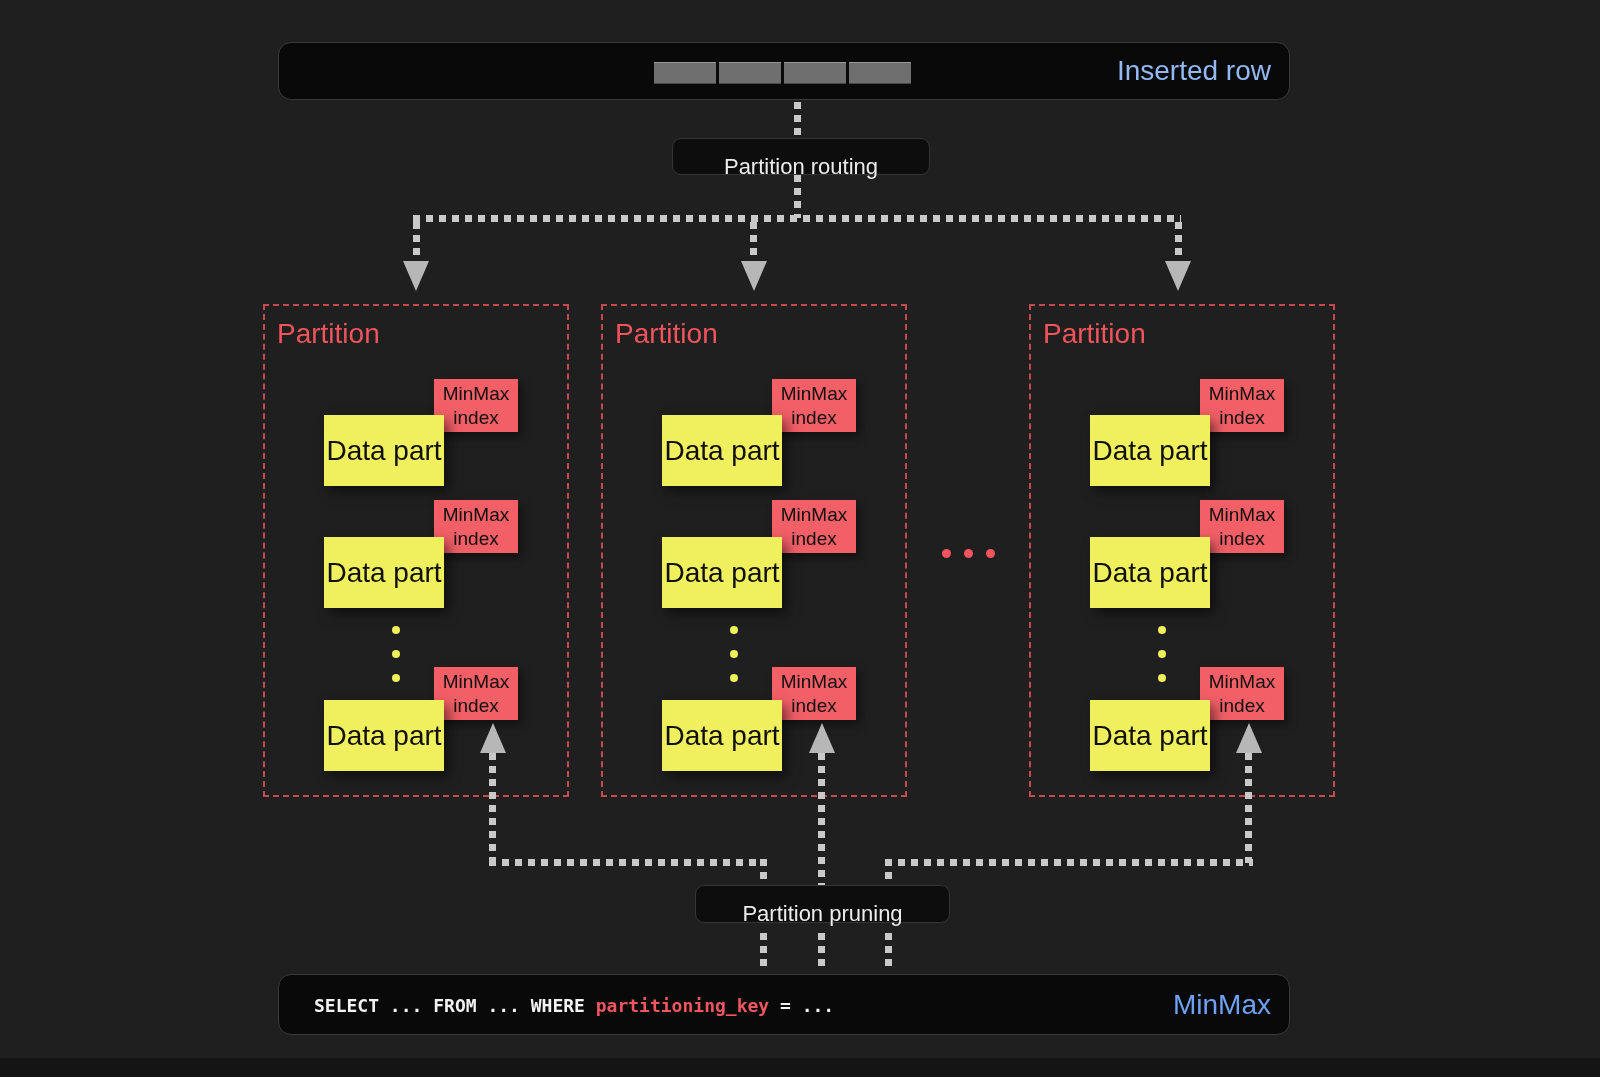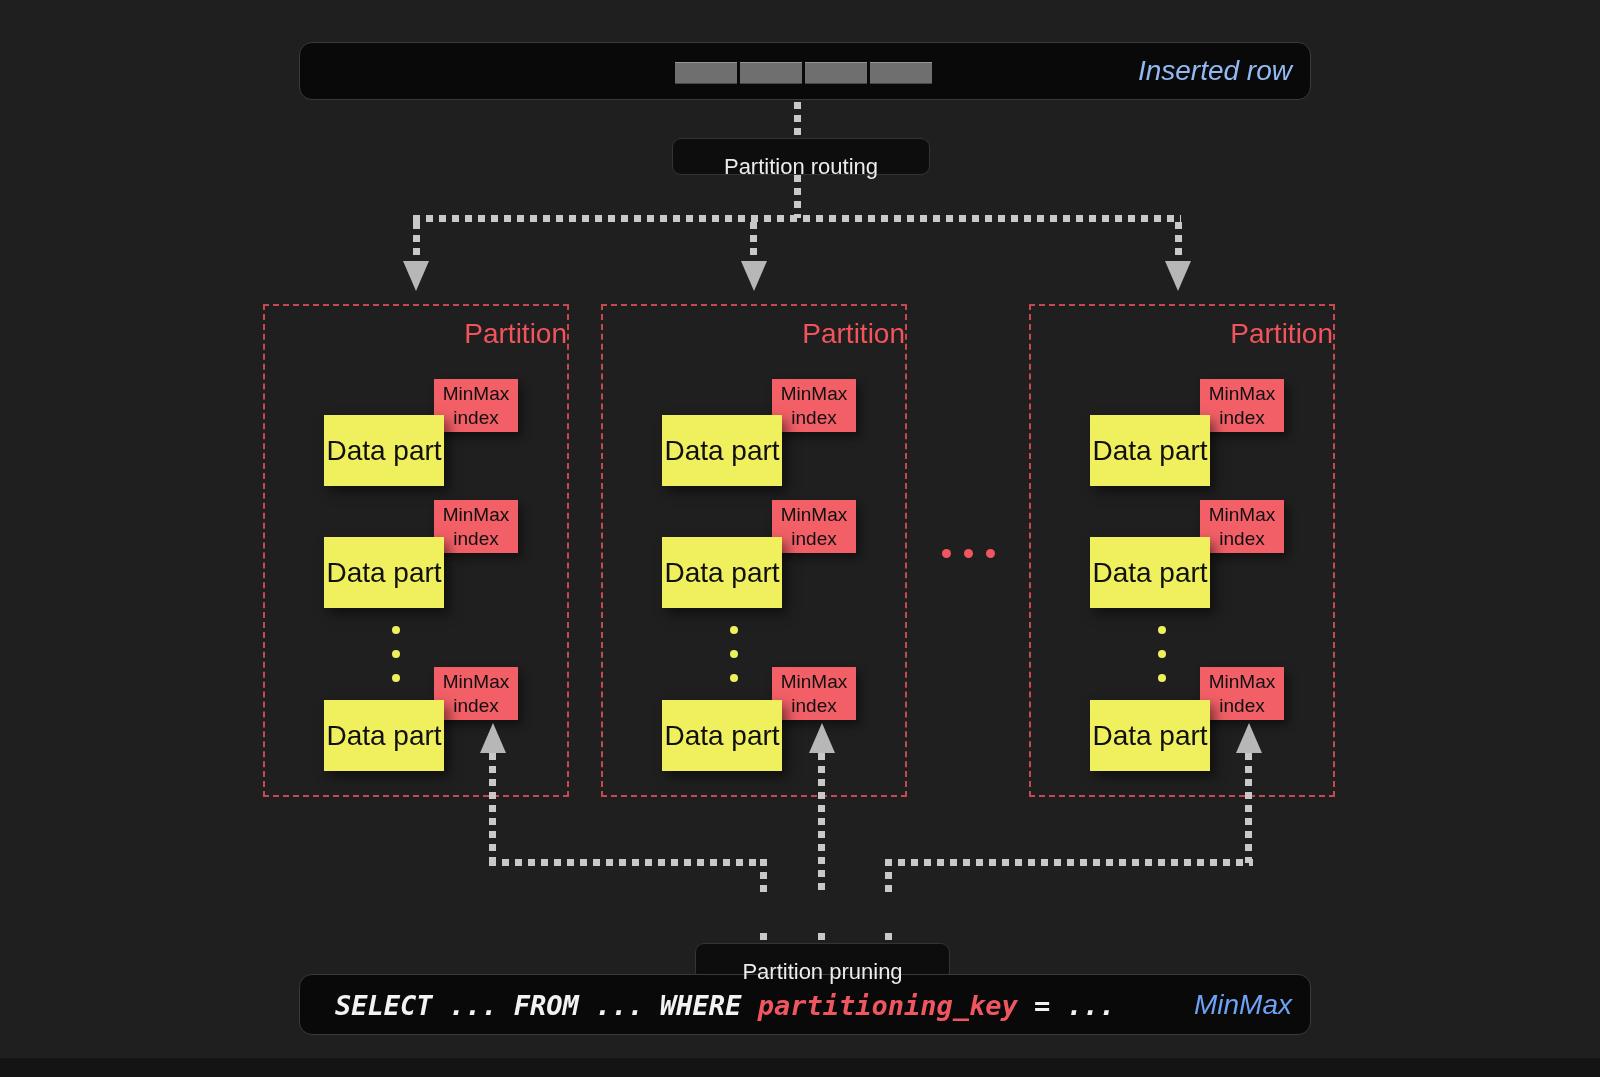--- a/index.html
+++ b/index.html
@@ -3,65 +3,64 @@
 <meta charset="utf-8">
 <style>
   html,body { margin:0; padding:0; background:#151515; }
   #stage {
     position:relative; width:1600px; height:1077px; overflow:hidden;
     background:#1f1f1f;
     font-family:"Liberation Sans", sans-serif;
   }
   
   .bigbox {
-    position:absolute; left:299px; width:1012px; height:58px;
+    position:absolute; left:278px; width:1012px; height:58px;
     background:#090909; border:1px solid #3a3a3a; border-radius:13px;
     box-sizing:border-box;
-    font-style:italic;
   }
   #row-box   { top:42px; }
   #query-box { top:974px; height:61px; }
   .bigbox .right-label {
     position:absolute; right:18px; top:50%; transform:translateY(-50%);
     font-size:28px;
   }
   #inserted-label { color:#93b8f2; }
   #query-label    { color:#6ea2f4; }
   
   #row-cells { position:absolute; left:375px; top:19px; display:flex; gap:3px; }
   #row-cells .cell {
     width:62px; height:22px; background:#6f6f6f;
     box-shadow:inset 0 1px 0 rgba(255,255,255,.28), inset 0 -1px 0 rgba(0,0,0,.35);
   }
   
   #sql-line {
     position:absolute; left:35px; top:50%; transform:translateY(-50%);
-    font-family:"DejaVu Sans Mono", monospace; font-size:27px; font-weight:600;
+    font-family:"DejaVu Sans Mono", monospace; font-size:18px; font-weight:600;
     color:#f2f2f2; white-space:pre;
   }
   #sql-line .key { color:#ef5660; }
   
   .pill {
     position:absolute; background:#0d0d0d; border:1px solid #343434; border-radius:9px;
     box-sizing:border-box; display:flex; align-items:center; justify-content:center;
   }
   .pill span { position:relative; z-index:6; color:#ececec; font-size:22px; white-space:nowrap;margin-top:20px; }
   #routing-box { left:672px; top:138px; width:258px; height:37px; }
-  #pruning-box { left:695px; top:943px; width:255px; height:38px;text-align:center; }
+  #pruning-box { left:695px; top:885px; width:255px; height:38px;text-align:center; }
   
   .partition {
     position:absolute; top:304px; width:306px; height:493px;
     border:2px dashed rgba(240,84,92,.8); box-sizing:border-box;
   }
   #partition-1 { left:263px; }
   #partition-2 { left:601px; }
   #partition-3 { left:1029px; }
   .partition .ptitle {
-    position:absolute; left:0; top:12px; width:100%;
-    text-align:right; color:#f2545c; font-size:28px;
+    position:absolute; left:12px; top:12px; width:100%;
+    text-align:left; color:#f2545c; font-size:28px;
   }
   .tag {
     position:absolute; left:169px; width:84px; height:53px;
     background:#f25f66; color:#101010; font-size:19px; line-height:24px;
     text-align:center; box-sizing:border-box; padding-top:3px;
     box-shadow:4px 5px 9px rgba(0,0,0,.45);
   }
   .tag.t1 { top:73px; } .tag.t2 { top:194px; } .tag.t3 { top:361px; }
   .part {
     position:absolute; left:59px; width:120px; height:71px;

